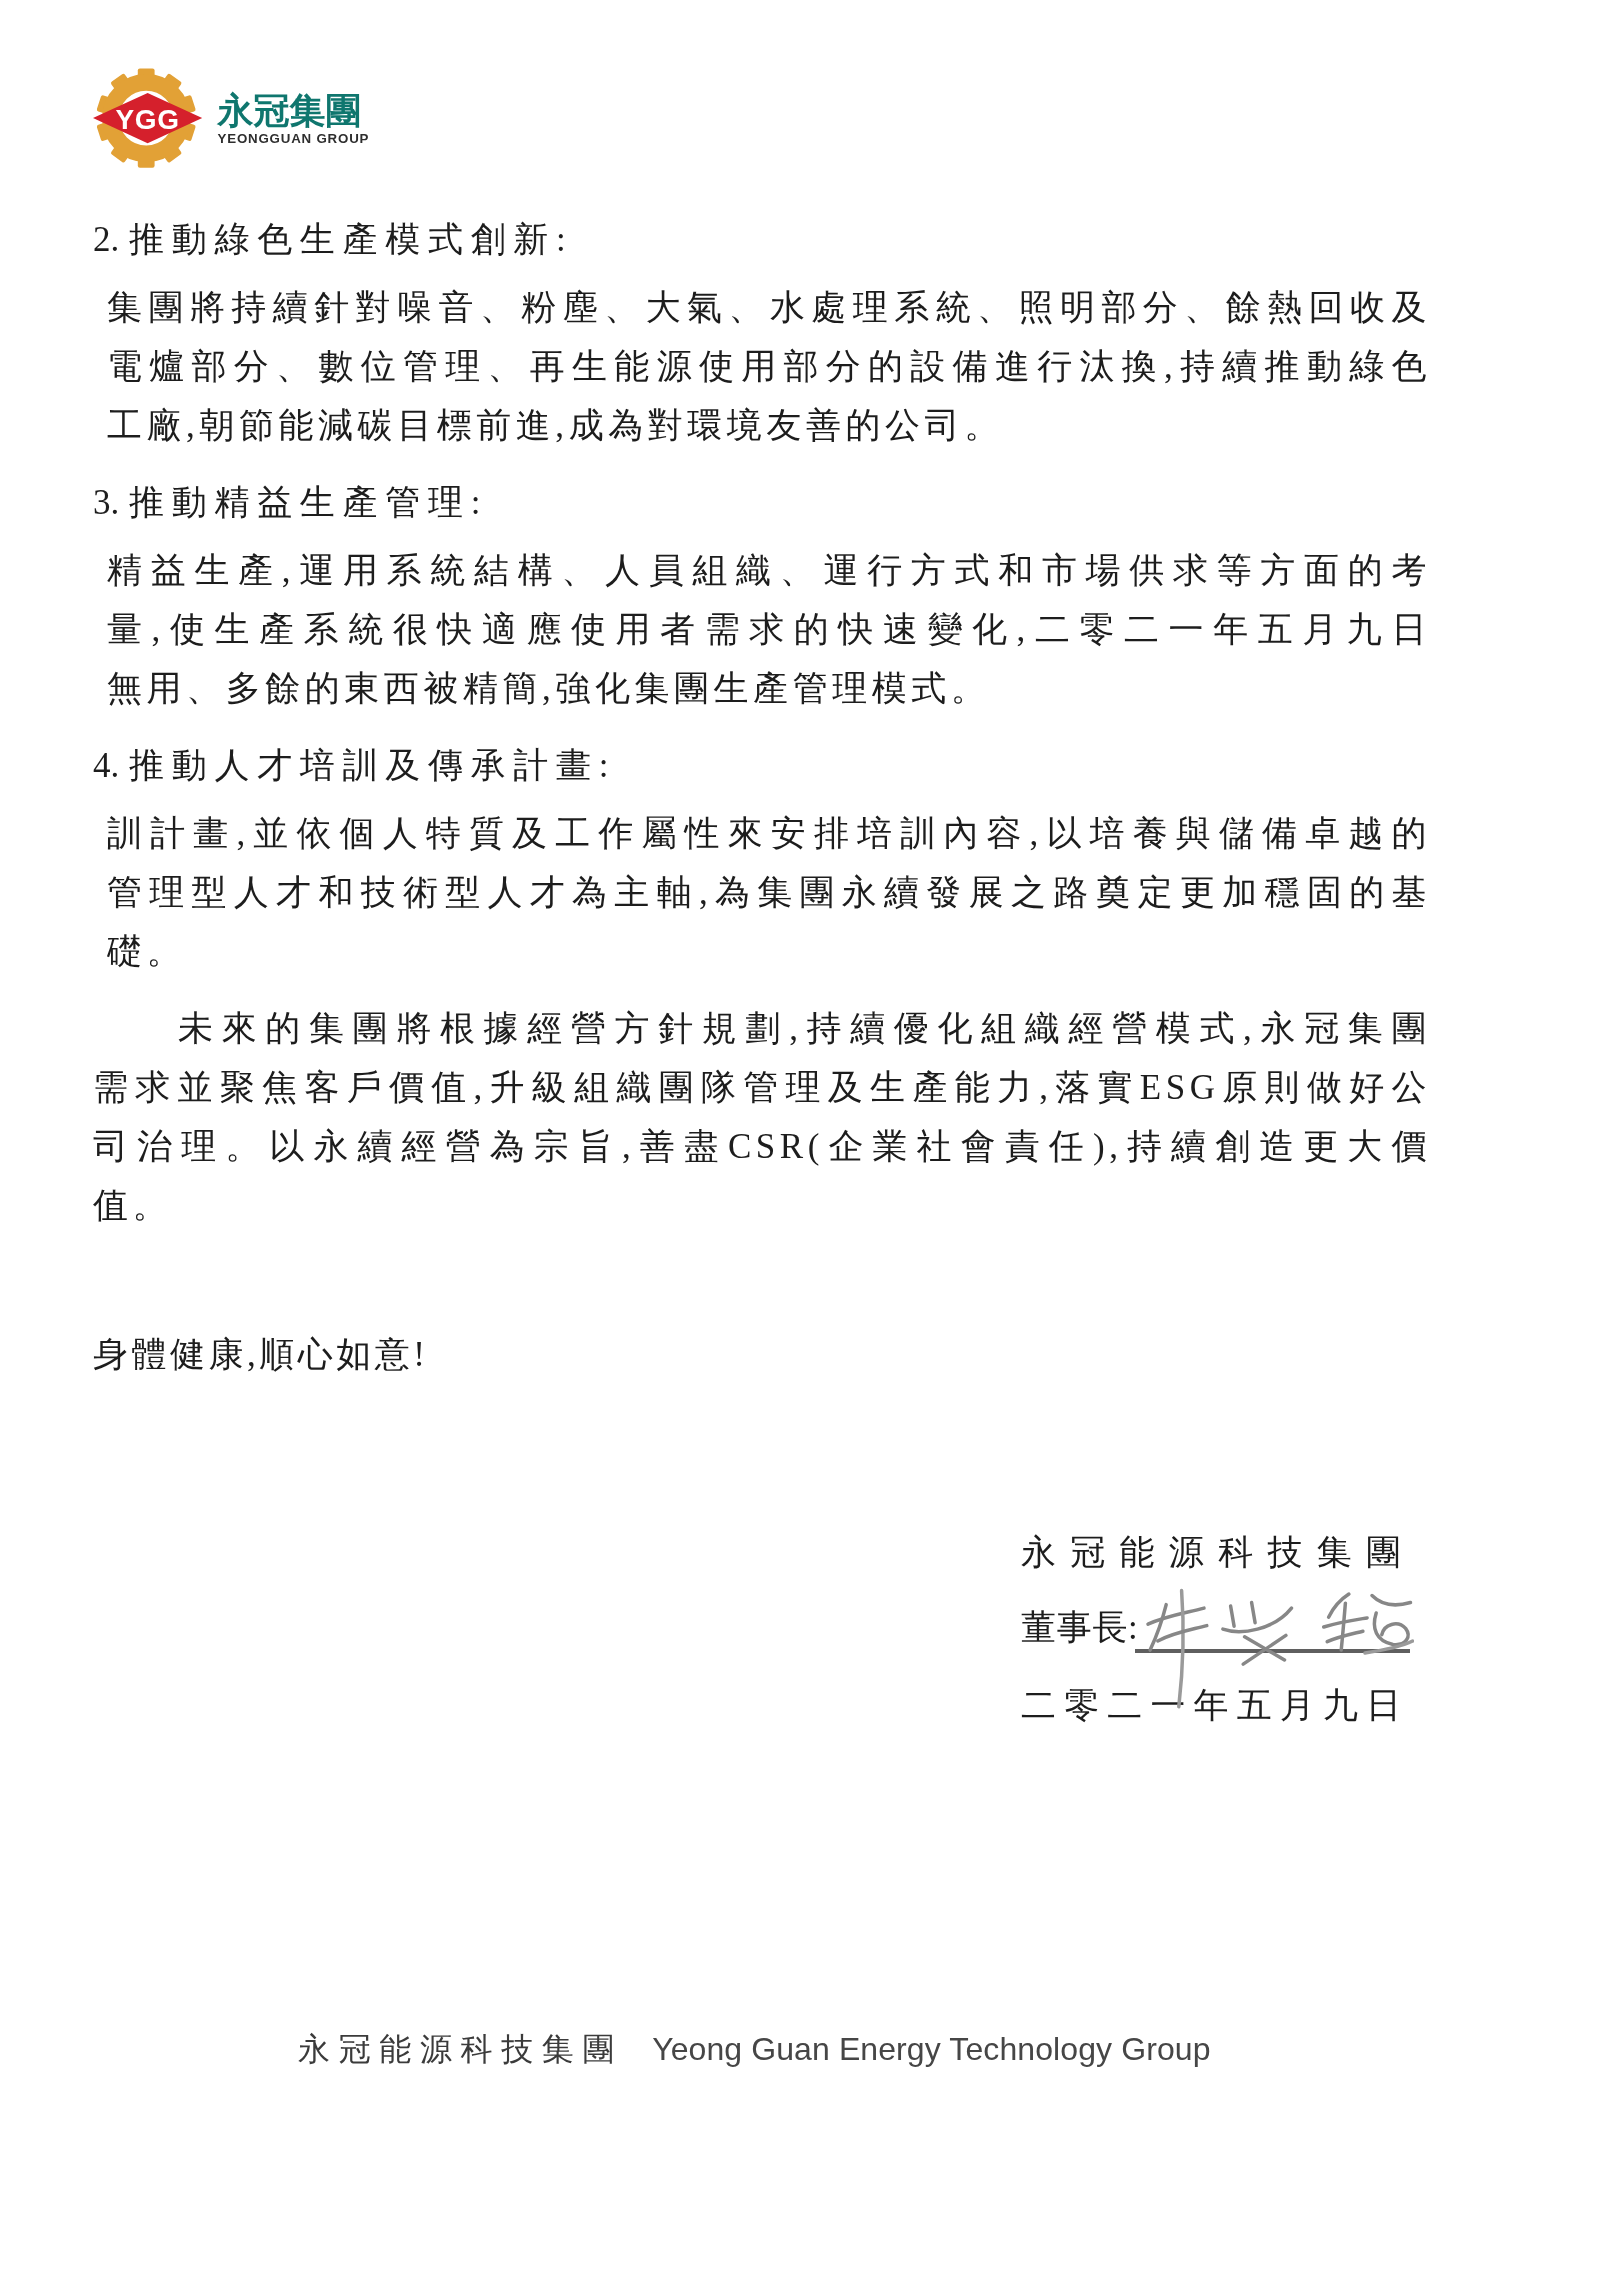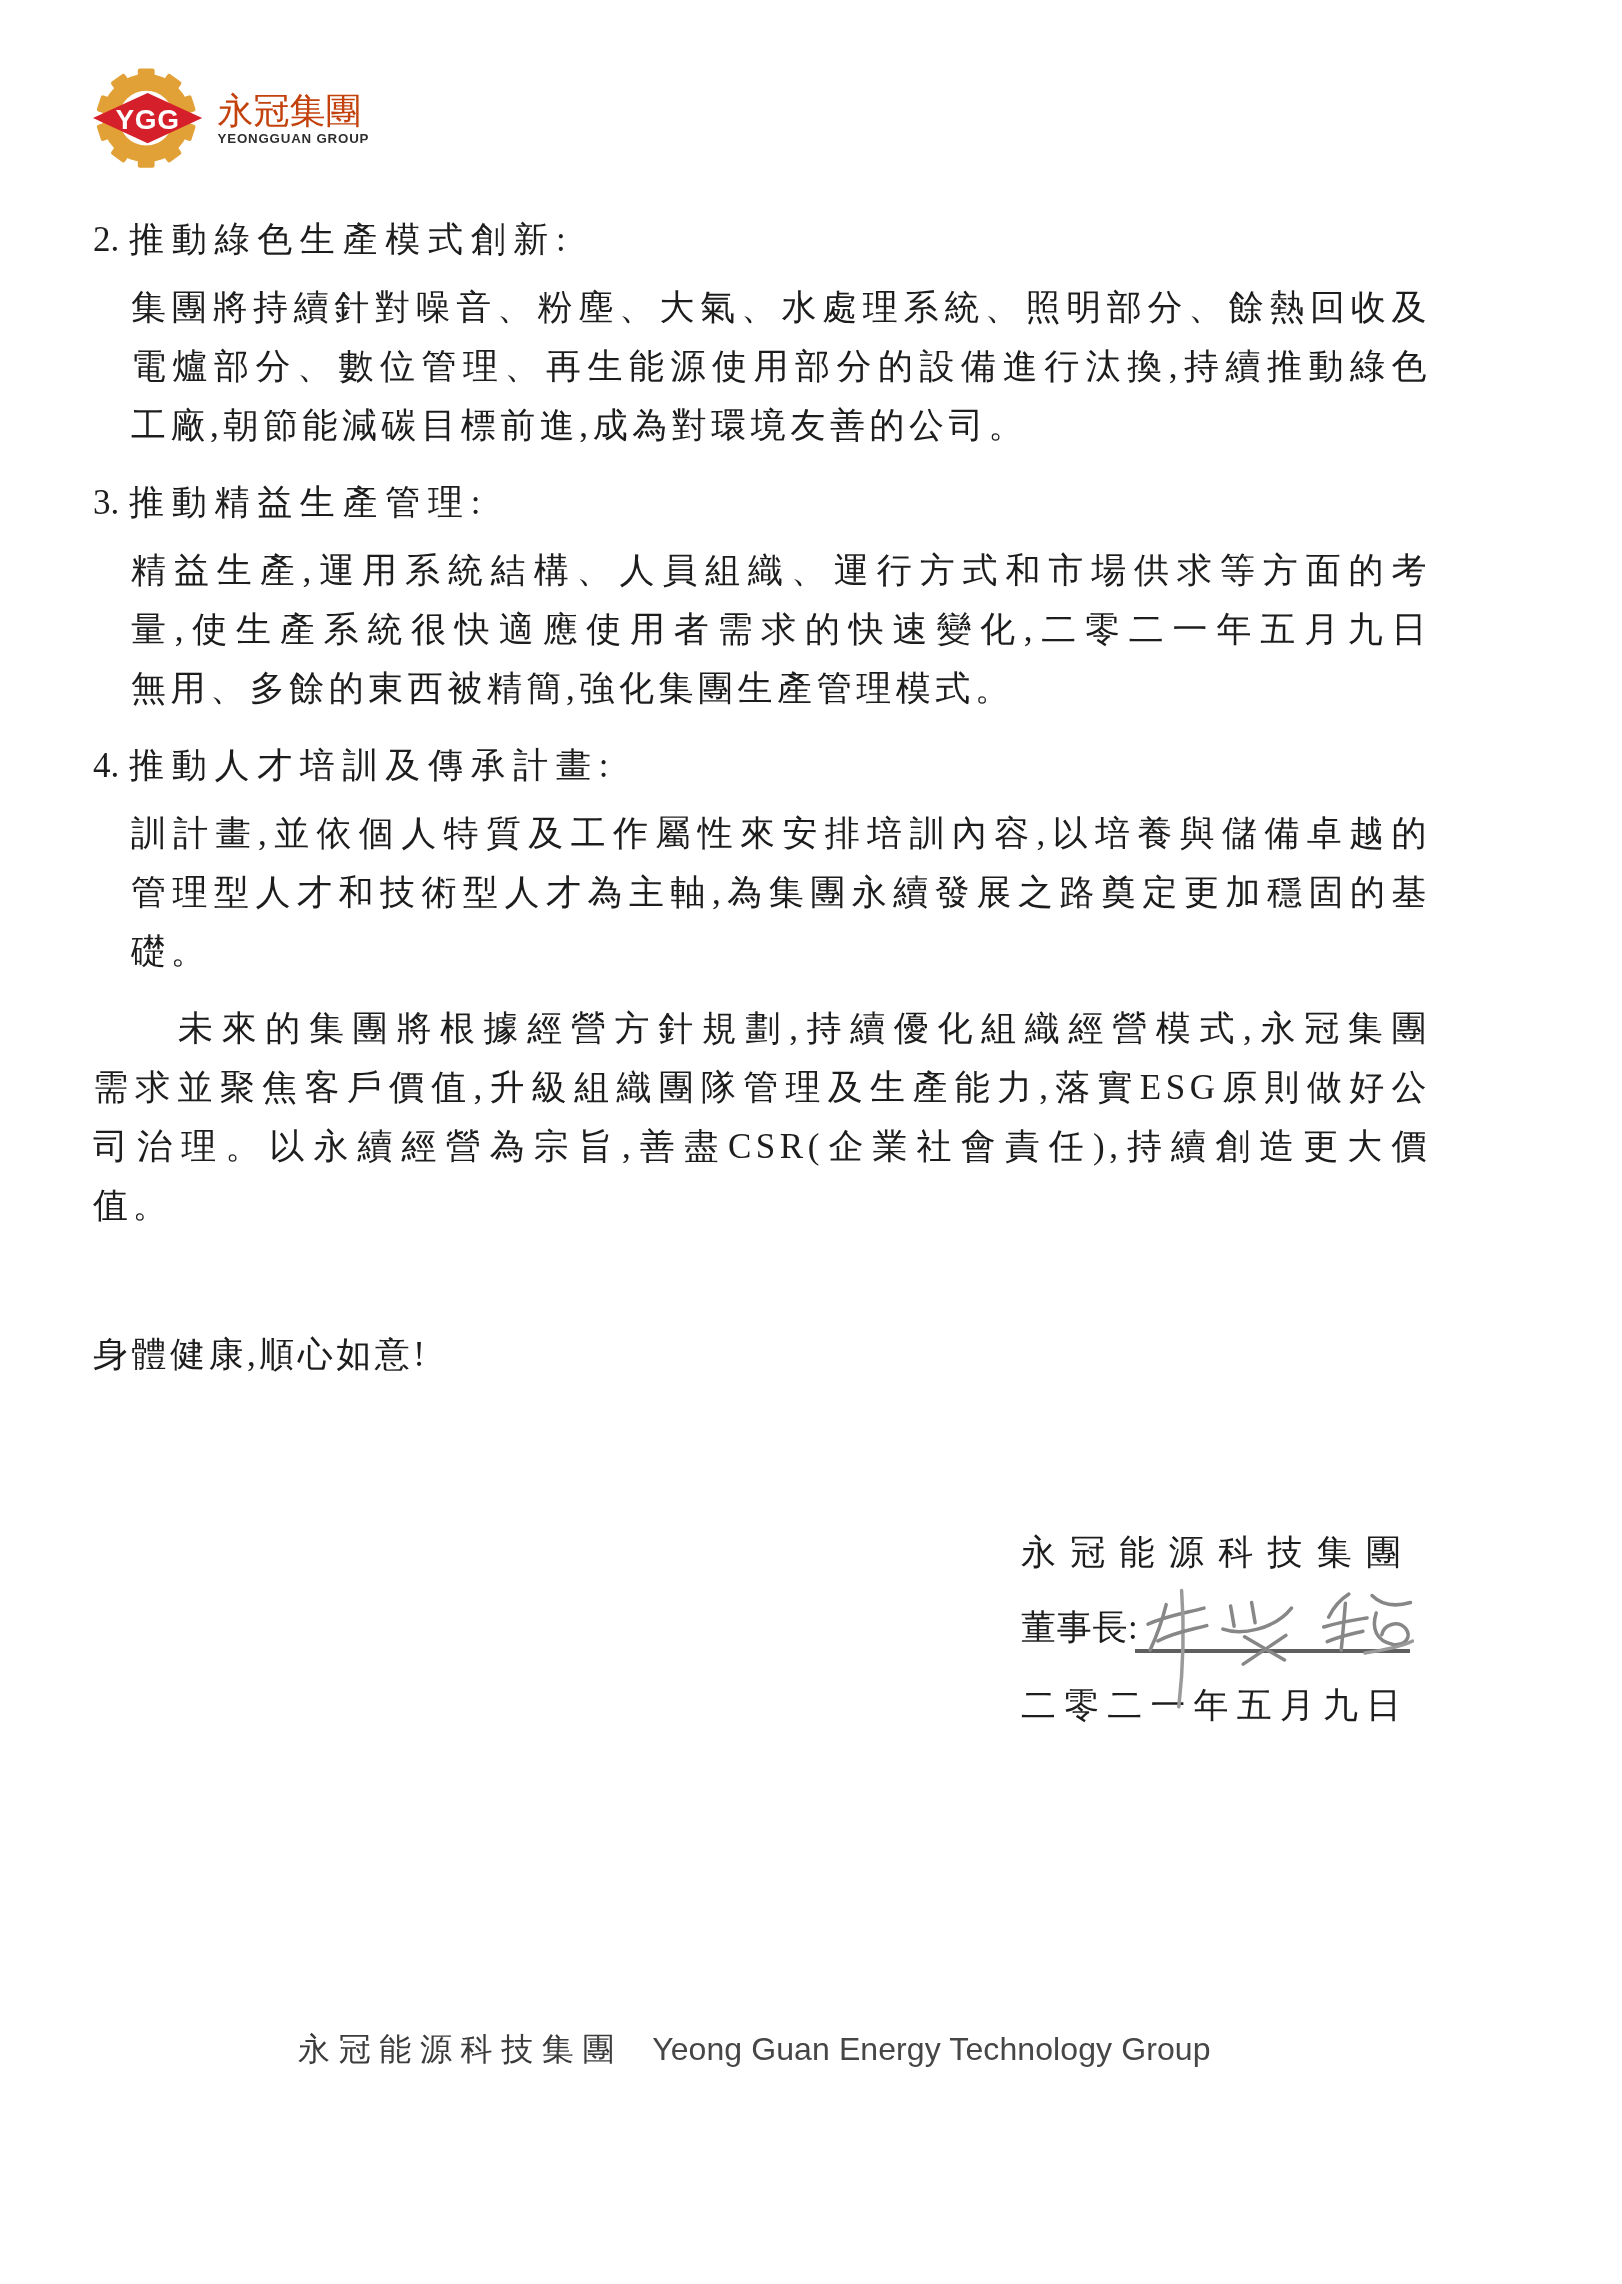--- a/index.html
+++ b/index.html
@@ -15,39 +15,39 @@
   .logo{
     position:absolute;left:93px;top:67px;
     display:flex;align-items:flex-start;
   }
   .logo svg{display:block;}
   .logo-text{
     margin-left:12.6px;margin-top:25px;
     font-family:"Liberation Sans","DejaVu Sans",sans-serif;
   }
   .logo-zh{
-    font-size:36px;line-height:38px;font-weight:normal;
-    color:#c2410c;letter-spacing:0px;
+    font-size:36px;line-height:38px;font-weight:bold;
+    color:#0f766e;letter-spacing:0px;
   }
   .logo-en{
     font-size:13.3px;line-height:15.4px;font-weight:bold;
     color:#2e2e2e;letter-spacing:0.8px;margin-top:0.7px;
   }
   
   .content{
     position:absolute;left:93px;top:210px;width:1338px;
   }
   .sec-title{
     font-size:35px;line-height:59px;
     letter-spacing:0.22em;
     margin:0 0 9px 0;
     white-space:nowrap;
   }
   .sec-num{letter-spacing:normal;margin-right:9.8px;}
-  .sec-body{margin:0 0 18px 38px;}
+  .sec-body{margin:0 0 18px 14px;}
   .bl{
     font-size:35px;line-height:59px;
     letter-spacing:0.13em;
   }
   .just{
     text-align:justify;
     text-align-last:justify;
     text-justify:inter-character;
   }
   .indent1{padding-left:85px;}

